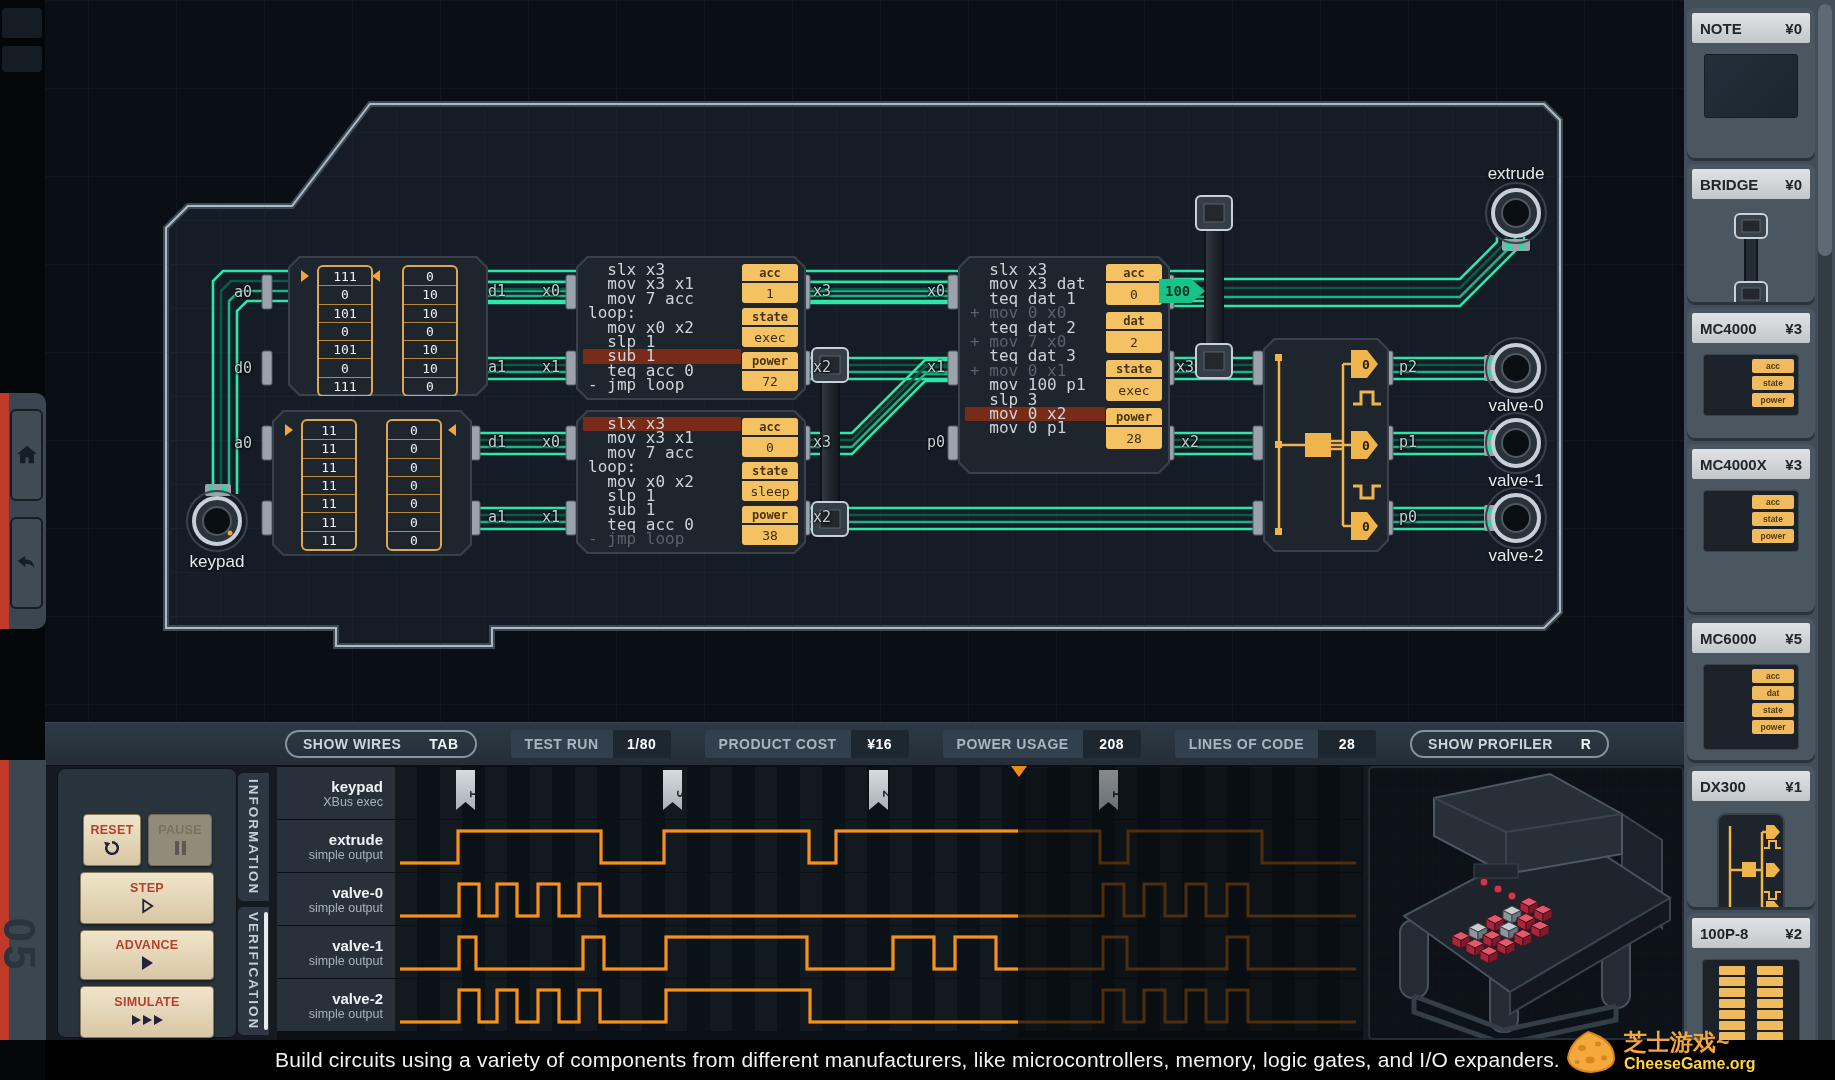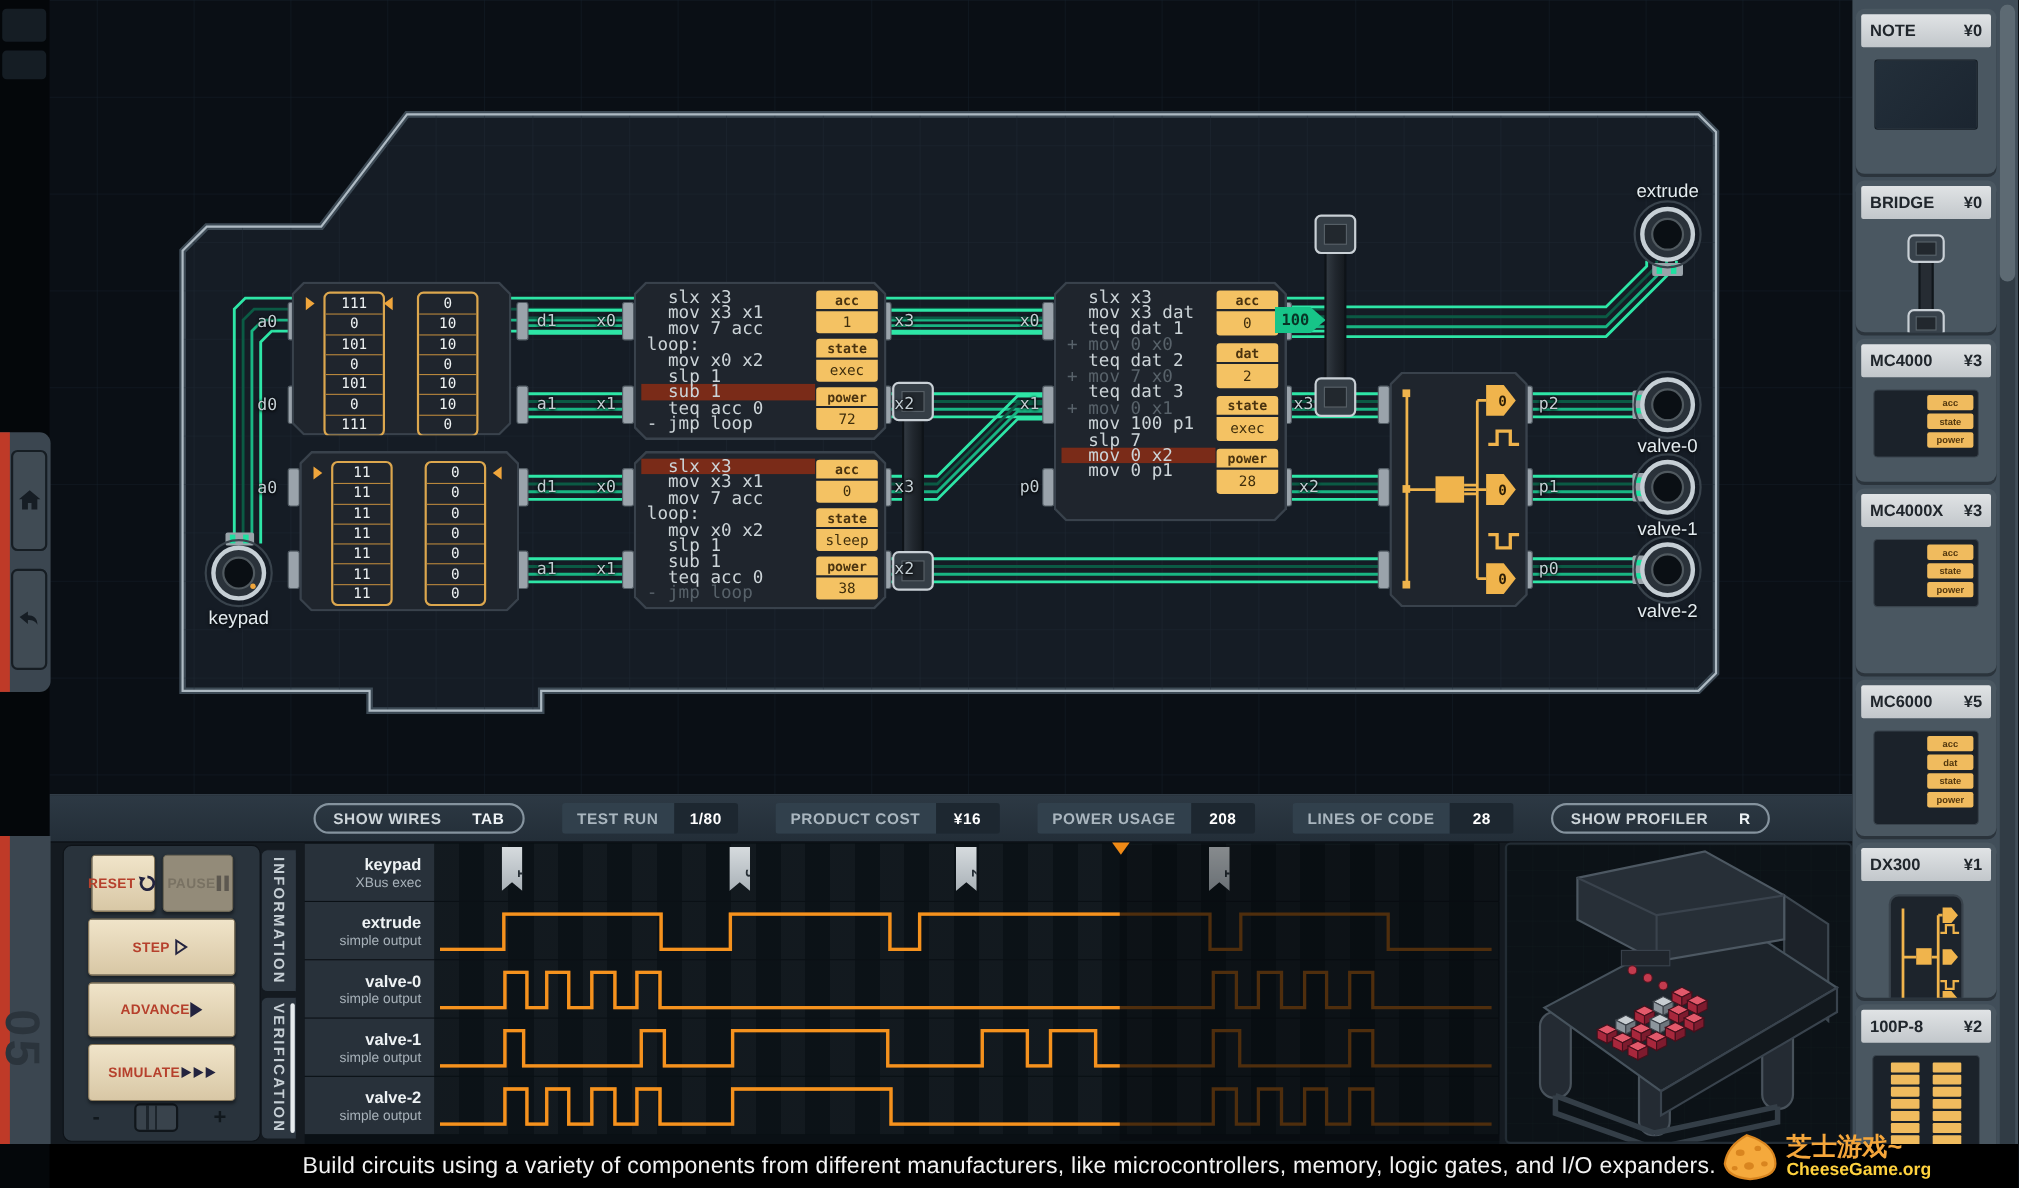--- a/index.html
+++ b/index.html
@@ -28,21 +28,21 @@
   .rail-btn{position:absolute;left:10px;width:33px;height:92px;background:#404b54;border:2px solid #161d23;
     border-radius:6px;display:flex;align-items:center;justify-content:center;box-sizing:border-box;}
   #rail-glyph{position:absolute;left:-8px;top:160px;transform:rotate(90deg);font-size:44px;font-weight:bold;
     color:#2b343c;letter-spacing:3px;}
 
   
   .chip{position:absolute;background:#39424c;border-radius:4px;
     clip-path:polygon(11px 0,calc(100% - 11px) 0,100% 11px,100% calc(100% - 11px),calc(100% - 11px) 100%,11px 100%,0 calc(100% - 11px),0 11px);}
   .chip-inner{position:absolute;inset:2px;background:#1f252d;
     clip-path:polygon(10px 0,calc(100% - 10px) 0,100% 10px,100% calc(100% - 10px),calc(100% - 10px) 100%,10px 100%,0 calc(100% - 10px),0 10px);}
-  #chip-rom1{left:265px;top:256px;width:200px;height:140px;}
+  #chip-rom1{left:288px;top:256px;width:200px;height:140px;}
   #chip-rom2{left:272px;top:410px;width:200px;height:146px;}
   #chip-mc1{left:576px;top:256px;width:230px;height:144px;}
   #chip-mc2{left:576px;top:410px;width:230px;height:144px;}
   #chip-mc6{left:958px;top:256px;width:212px;height:218px;}
   #chip-dx{left:1263px;top:338px;width:126px;height:214px;}
 
   .rom-col{position:absolute;top:9px;width:52px;height:128px;border:2px solid #dca74e;border-radius:6px;
     display:grid;grid-template-rows:repeat(7,1fr);overflow:hidden;}
   .rom-col.c1{left:29px;} .rom-col.c2{left:114px;}
   .rom-cell{border-top:1px solid #b8873c;color:#eef2f3;font-size:13px;display:flex;align-items:center;justify-content:center;}
@@ -78,22 +78,22 @@
     color:#cdd5da;font-size:14px;font-weight:bold;letter-spacing:.5px;}
   .chip-toggle .key{color:#eef3f6;}
   .chip-stat{display:flex;border-radius:3px;overflow:hidden;font-size:14px;font-weight:bold;letter-spacing:.5px;}
   .chip-stat .lbl{background:#31404c;color:#aab6bf;padding:6px 14px;}
   .chip-stat .val{background:#1d2730;color:#fff;padding:6px 14px;min-width:30px;text-align:center;}
 
   
   #controls-panel{position:absolute;left:12px;top:2px;width:178px;height:268px;background:#29333c;
     border:1px solid #0d1217;border-radius:8px;}
   .ctl-btn{position:absolute;background:linear-gradient(#f0e4c9,#d8c7a5);border:1px solid #8a7a5c;border-radius:4px;
-    display:flex;align-items:center;justify-content:center;gap:1px;
-    box-shadow:0 2px 3px rgba(0,0,0,.4);}
+    display:flex;flex-direction:column;align-items:center;justify-content:center;gap:1px;
+    box-shadow:0 2px 3px rgba(0,0,0,.4);margin-top:37px;}
   .ctl-label{font-size:12.5px;font-weight:bold;color:#b6402c;letter-spacing:.3px;}
   .ctl-icon{height:20px;display:flex;align-items:center;justify-content:center;gap:2px;color:#23233f;}
   .ctl-btn.disabled{background:#938b79;border-color:#6d6756;}
   .ctl-btn.disabled .ctl-label{color:#797263;}
   .ctl-btn.disabled .ctl-icon{color:#5d5850;}
   .btn-reset{left:25px;top:8px;width:56px;height:50px;}
   .btn-pause{left:90px;top:8px;width:62px;height:50px;}
   .btn-step{left:22px;top:66px;width:132px;height:50px;}
   .btn-advance{left:22px;top:124px;width:132px;height:48px;}
   .btn-simulate{left:22px;top:180px;width:132px;height:50px;}
@@ -511,21 +511,21 @@
       <div class="code">
           <div class="cline">  slx x3</div>
           <div class="cline">  mov x3 dat</div>
           <div class="cline">  teq dat 1</div>
           <div class="cline dim">+ mov 0 x0</div>
           <div class="cline">  teq dat 2</div>
           <div class="cline dim">+ mov 7 x0</div>
           <div class="cline">  teq dat 3</div>
           <div class="cline dim">+ mov 0 x1</div>
           <div class="cline">  mov 100 p1</div>
-          <div class="cline">  slp 7</div>
+          <div class="cline">  slp 3</div>
           <div class="cline cur">  mov 0 x2</div>
           <div class="cline">  mov 0 p1</div>
         </div>
       <div class="regs">
           <div class="reg">
             <div class="reg-name">acc</div>
             <div class="reg-val">0</div>
           </div>
           <div class="reg">
             <div class="reg-name">dat</div>

